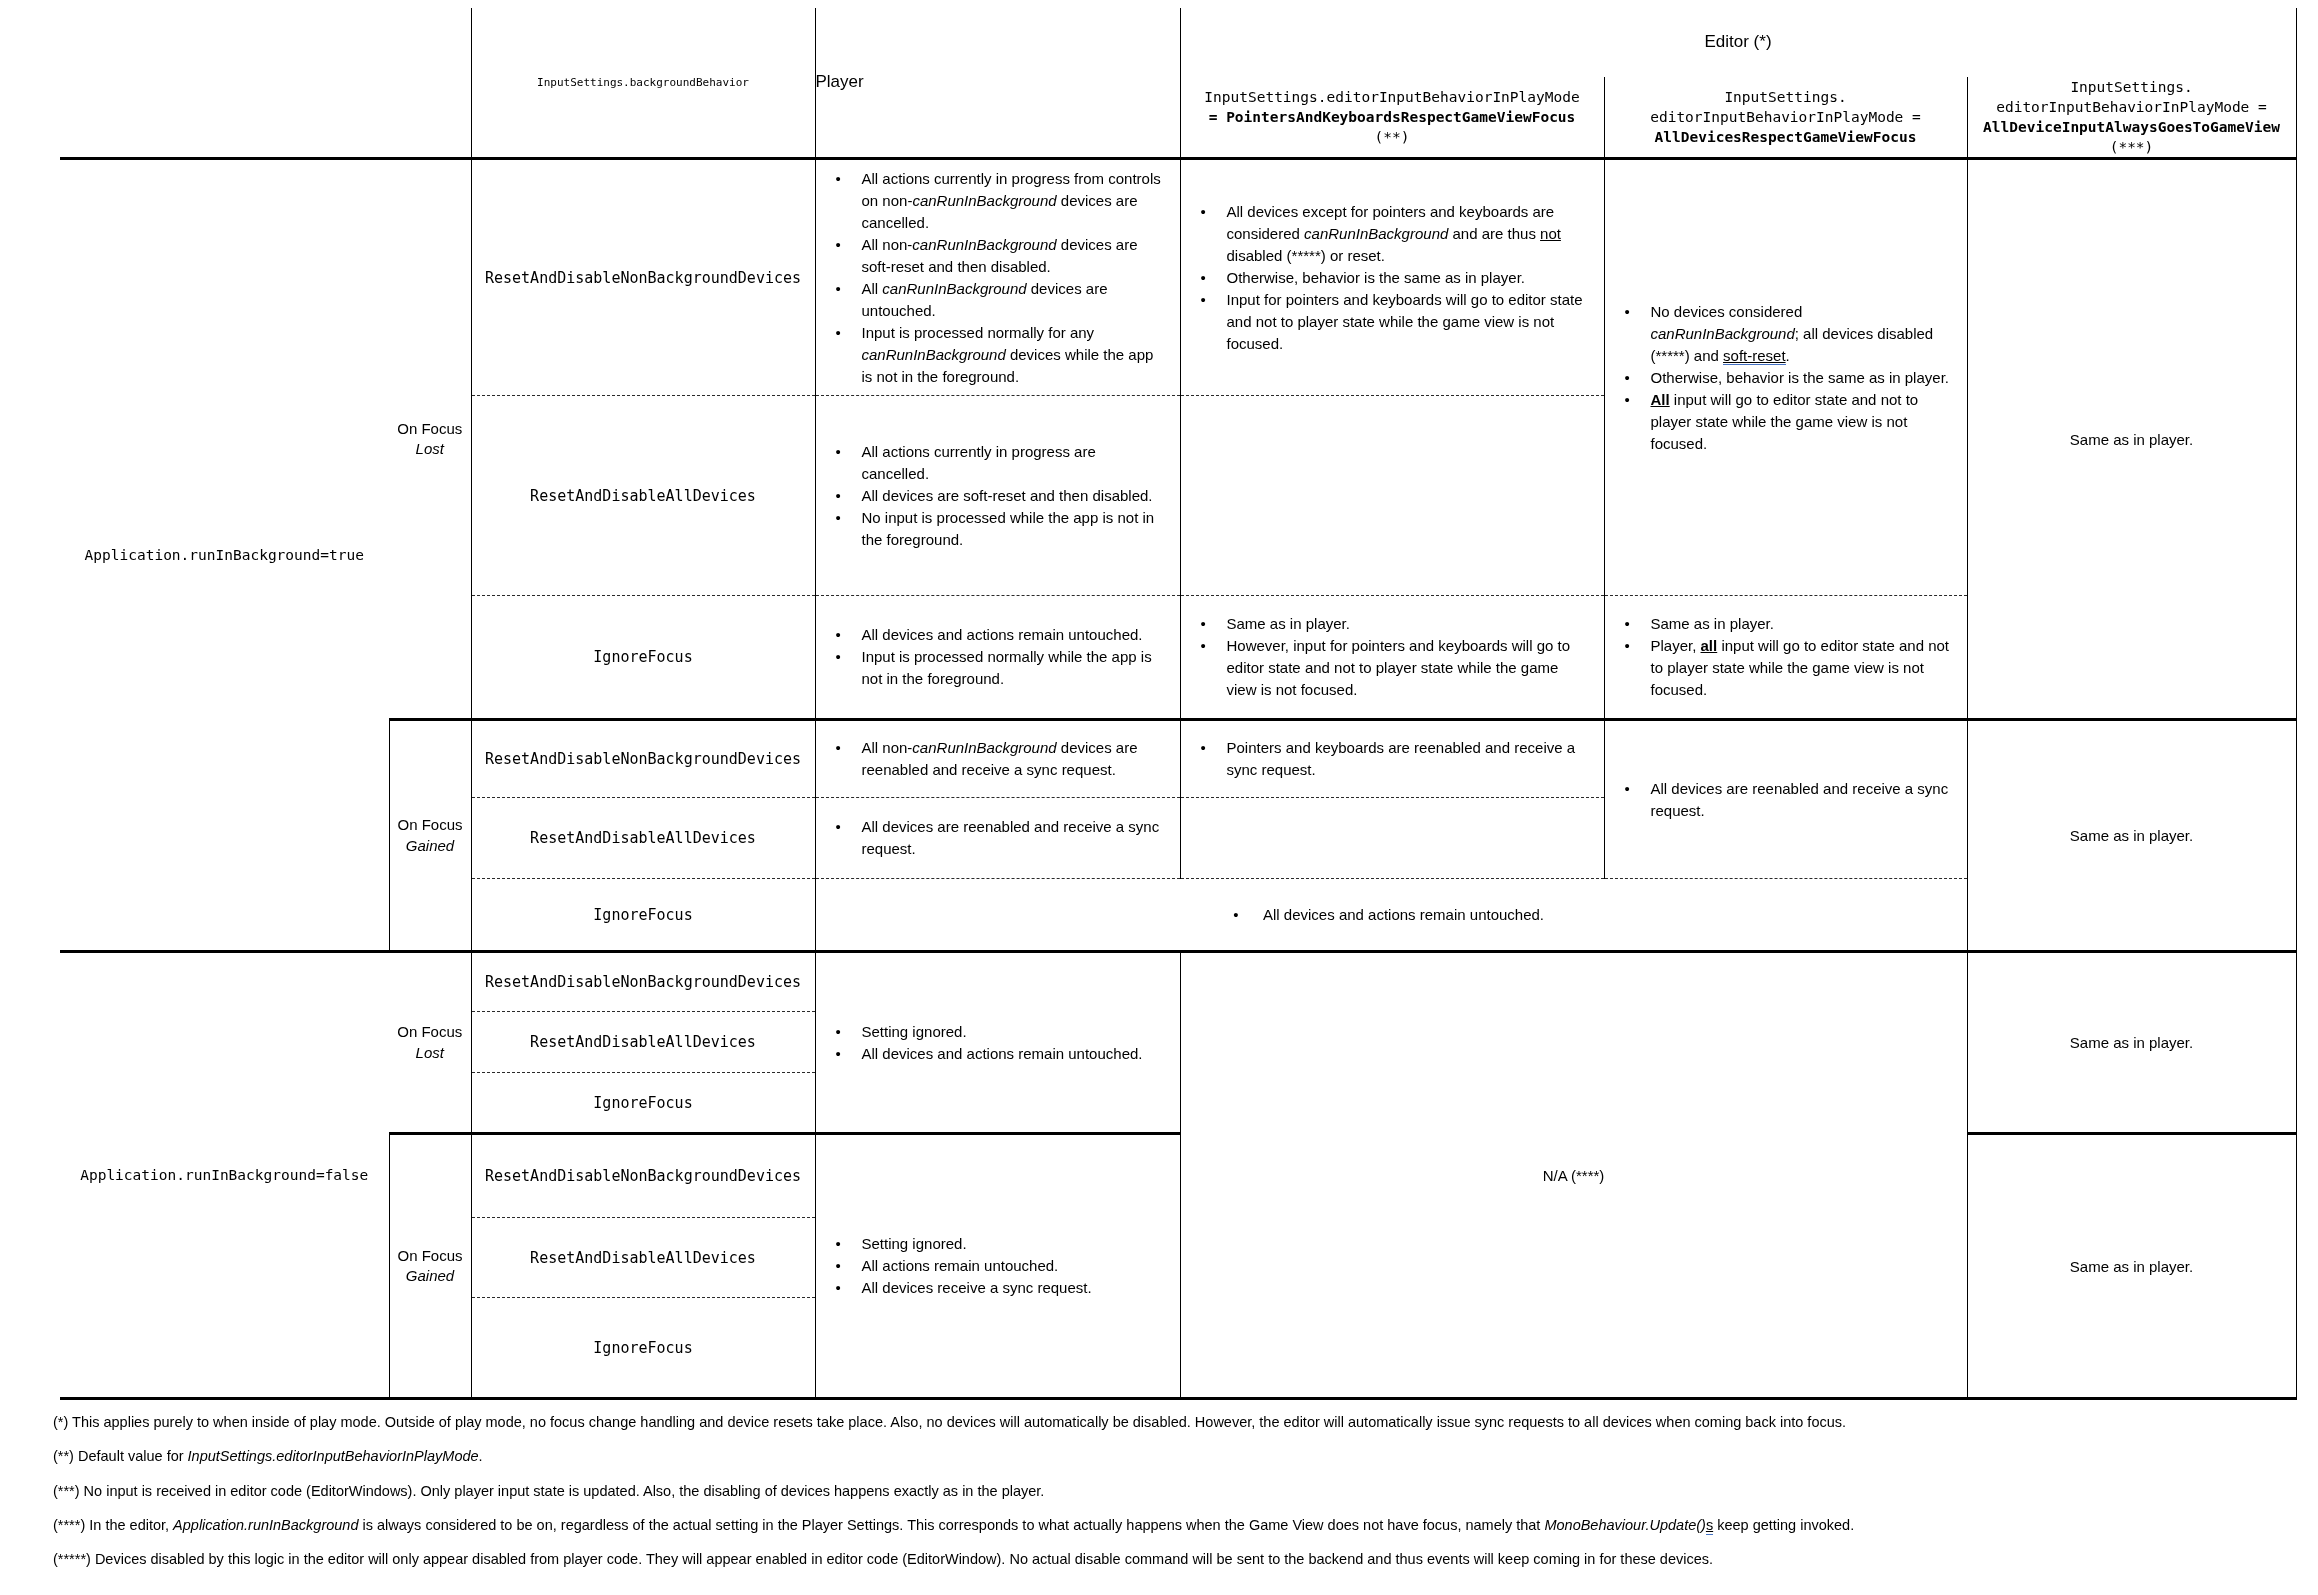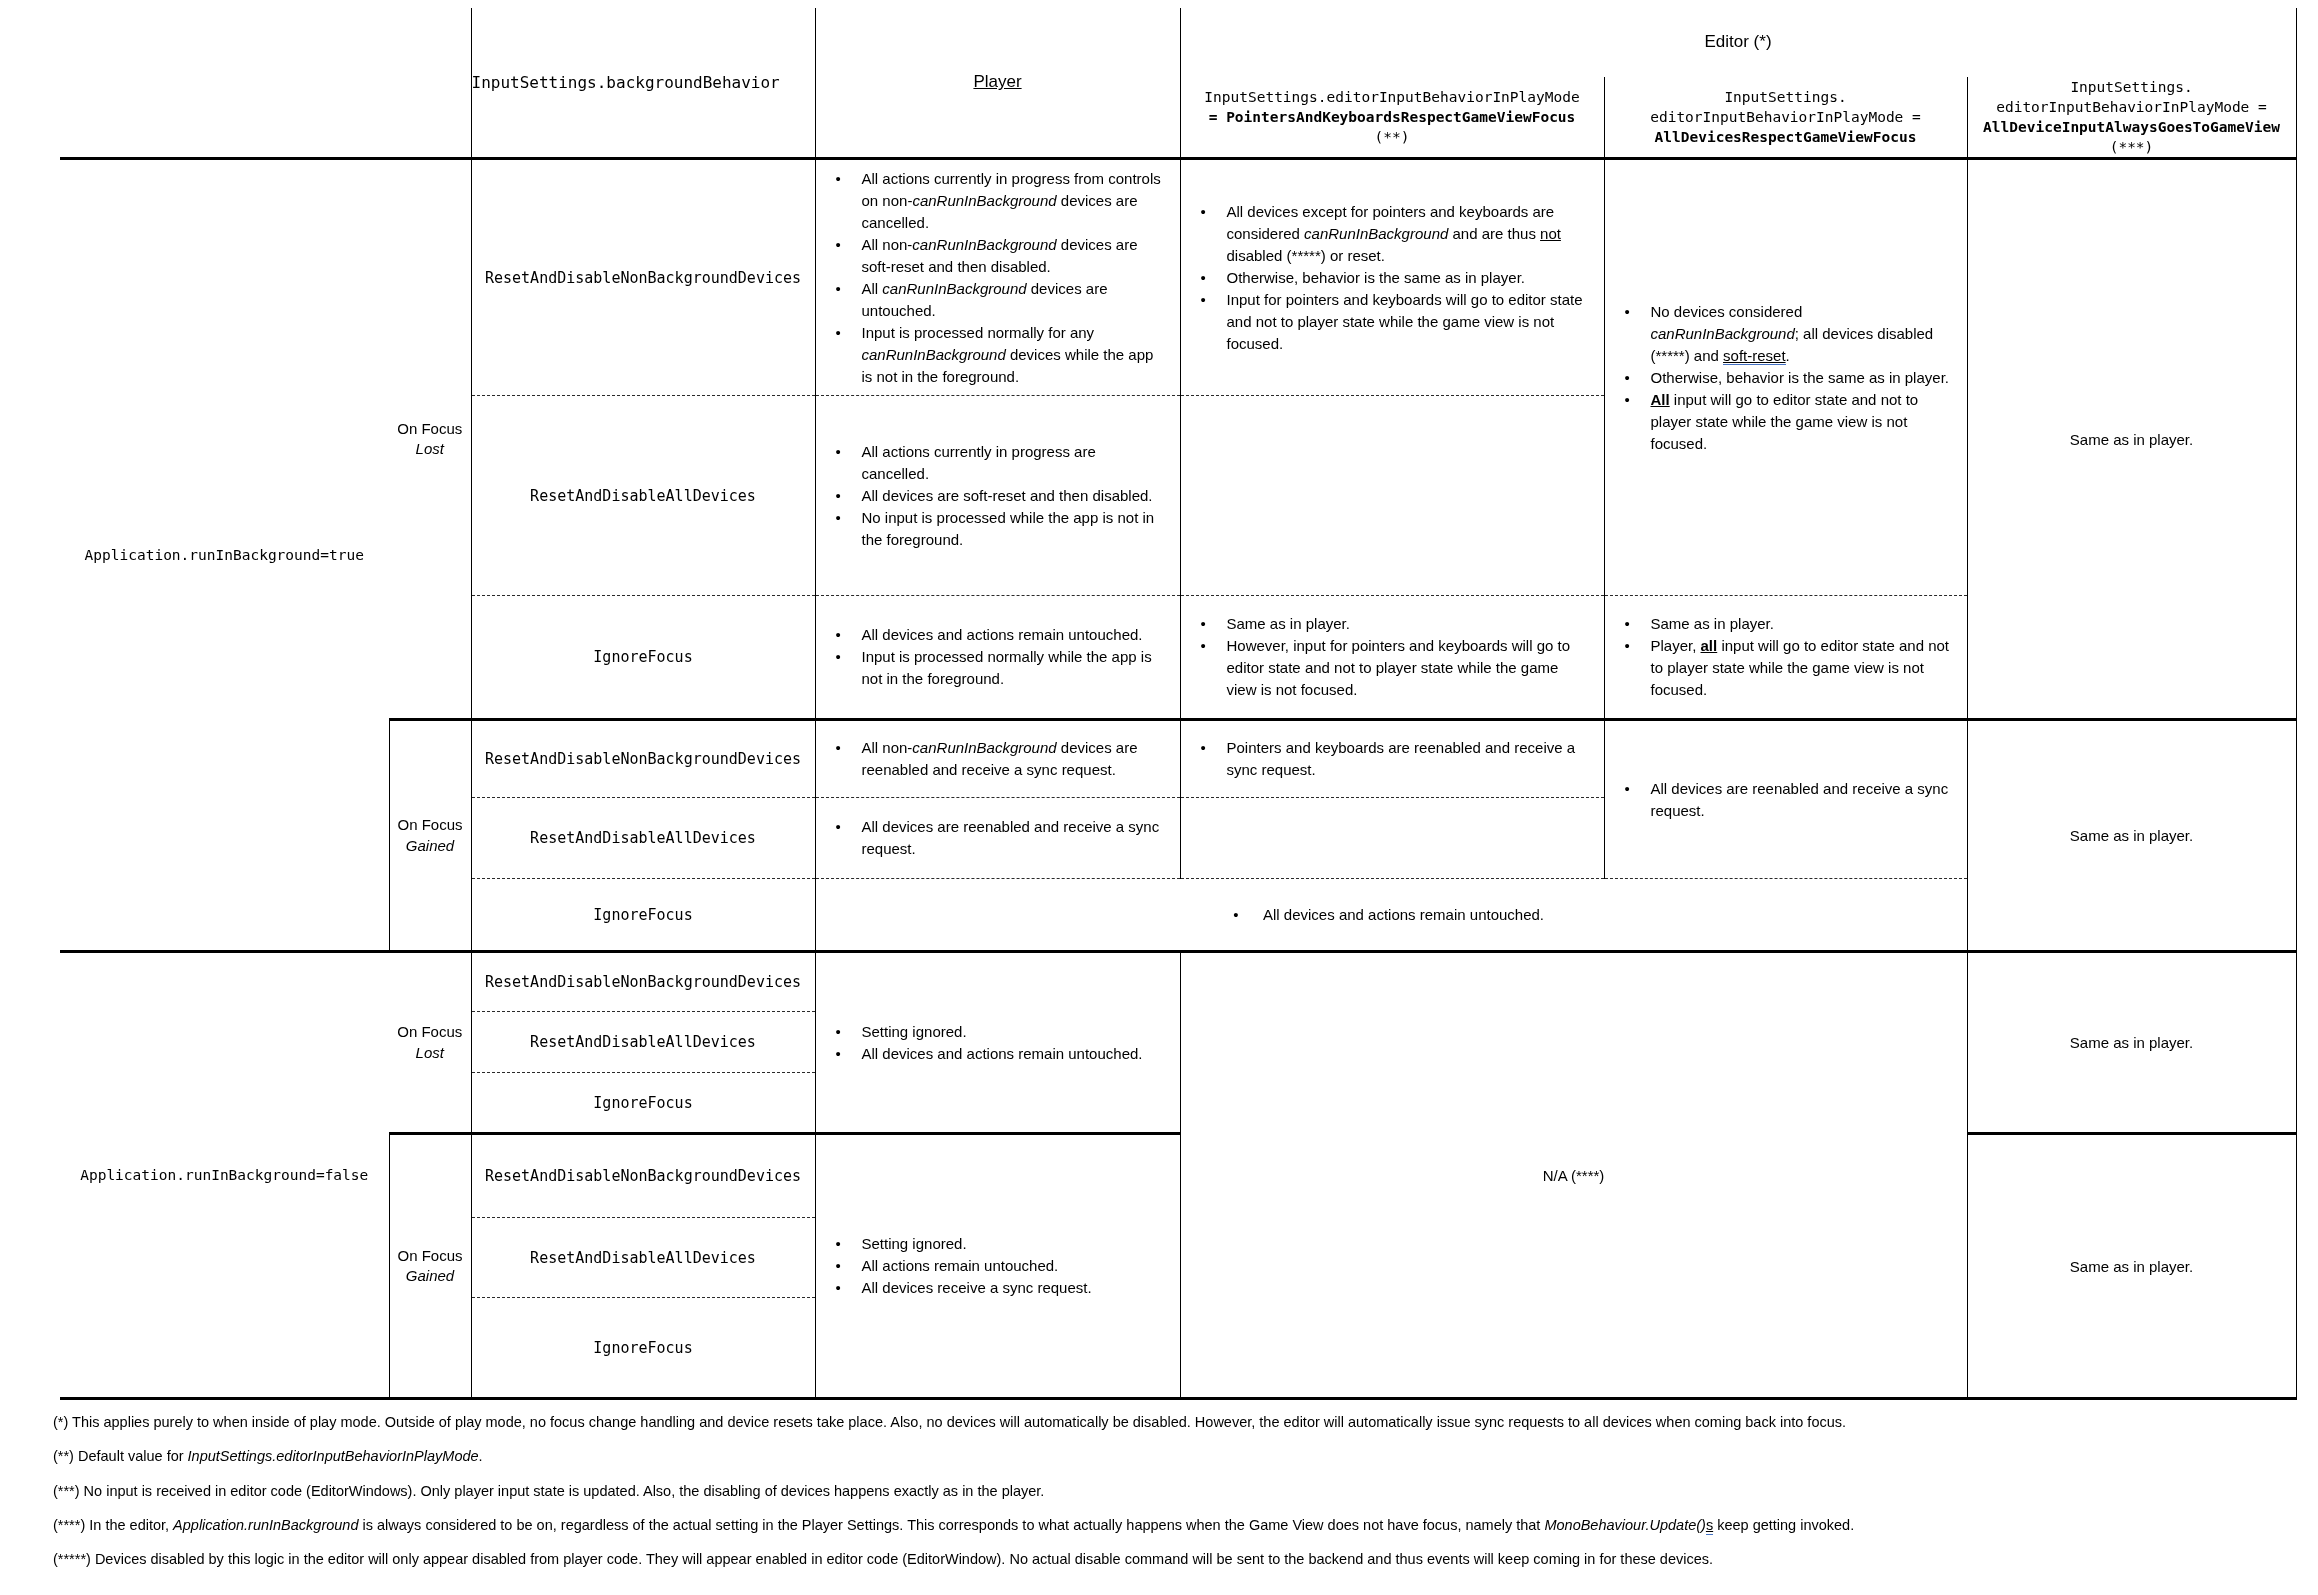--- a/index.html
+++ b/index.html
@@ -11,22 +11,22 @@
   td{padding:0;vertical-align:middle;word-wrap:break-word;}
 
   
   .bl{border-left:1.5px solid #000;}
   .br{border-right:1.5px solid #000;margin-left:45px;}
   .bbd{border-bottom:1.5px dashed #2a2a2a;}
   .bbk{border-bottom:3.8px solid #000;}
 
   
   .h-blank{background:#fff;}
-  .h-c{font-size:16px;text-align:left;}
-  .h-player{font-size:17px;text-align:center;text-decoration:underline;}
+  .h-c{font-size:11px;text-align:center;}
+  .h-player{font-size:17px;}
   .h-editor{font-size:17px;text-align:center;vertical-align:middle;}
   .h-sub{font-size:14.5px;line-height:20px;text-align:center;vertical-align:middle;}
   .h-sub .bold{font-weight:bold;}
 
   
   .a-cell{font-size:14.5px;text-align:center;}
   .b-cell{font-size:15px;text-align:center;line-height:20.6px;}
   .focus-em{font-style:italic;}
   .c-cell{font-size:15px;text-align:center;}
   .g-cell{font-size:15px;text-align:center;}

